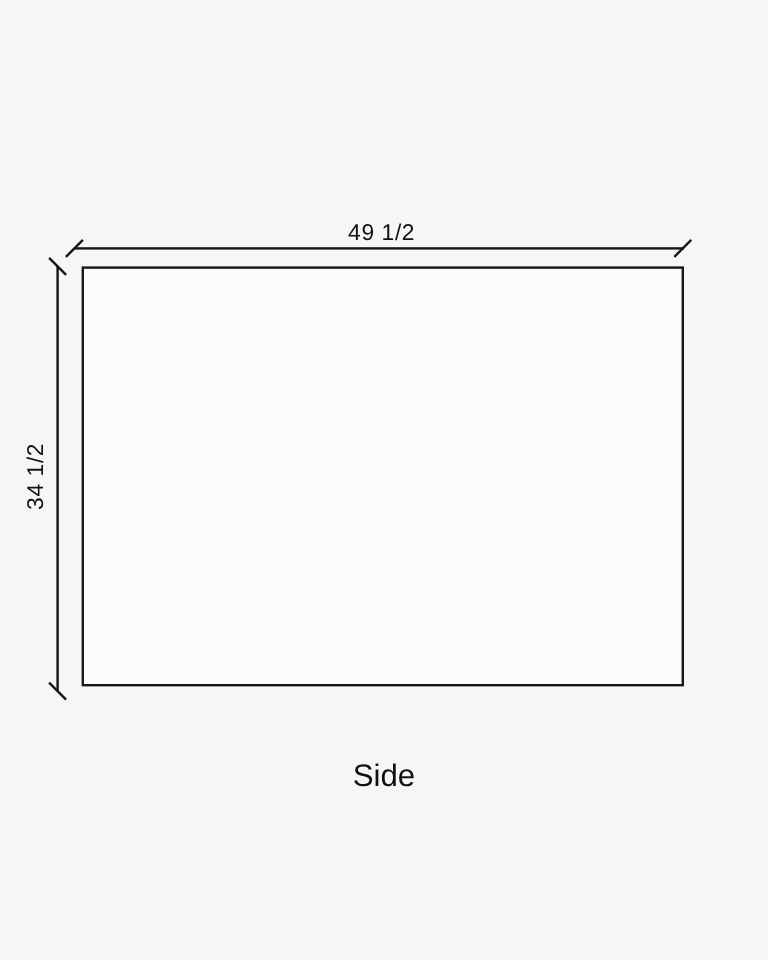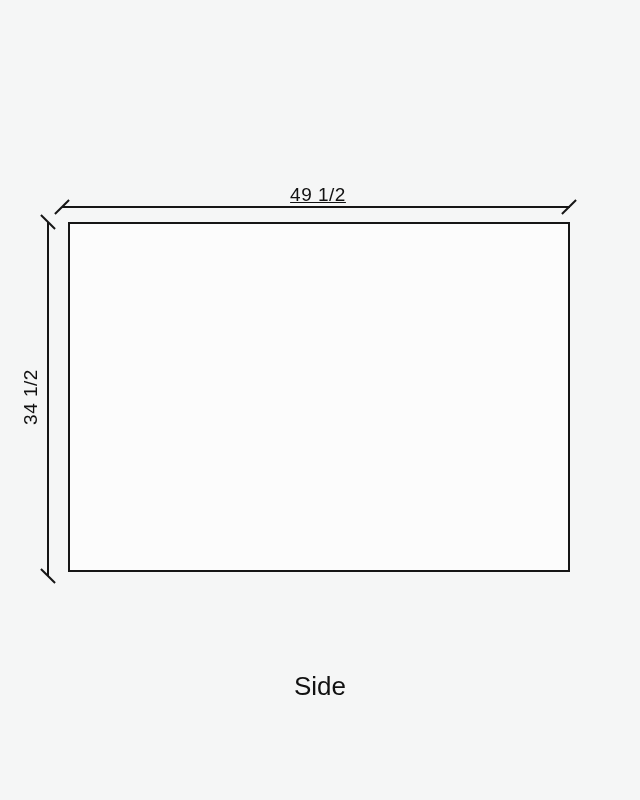--- a/index.html
+++ b/index.html
@@ -52,40 +52,38 @@
     position: absolute;
     color: var(--text);
     font-size: 19px;
     letter-spacing: 0.5px;
     white-space: nowrap;
   }
   .dim-label-h {
     left: 318px;
     top: 184px;
     transform: translateX(-50%);
-    text-decoration: underline;
   }
   .dim-label-v {
     left: 31px;
     top: 397px;
     transform: translate(-50%, -50%) rotate(-90deg);
   }
 
   
   .caption {
     position: absolute;
     left: 320px;
     top: 630px;
     transform: translateX(-50%);
     text-align: center;
     color: var(--text);
     font-size: 26px;
     line-height: 33px;
     white-space: nowrap;
-    margin-top: 40px;
   }
 </style>
 </head>
 <body>
 
 <div class="canvas">
 
   <div class="panel"></div>
 
   <div class="dim dim-h"></div>

